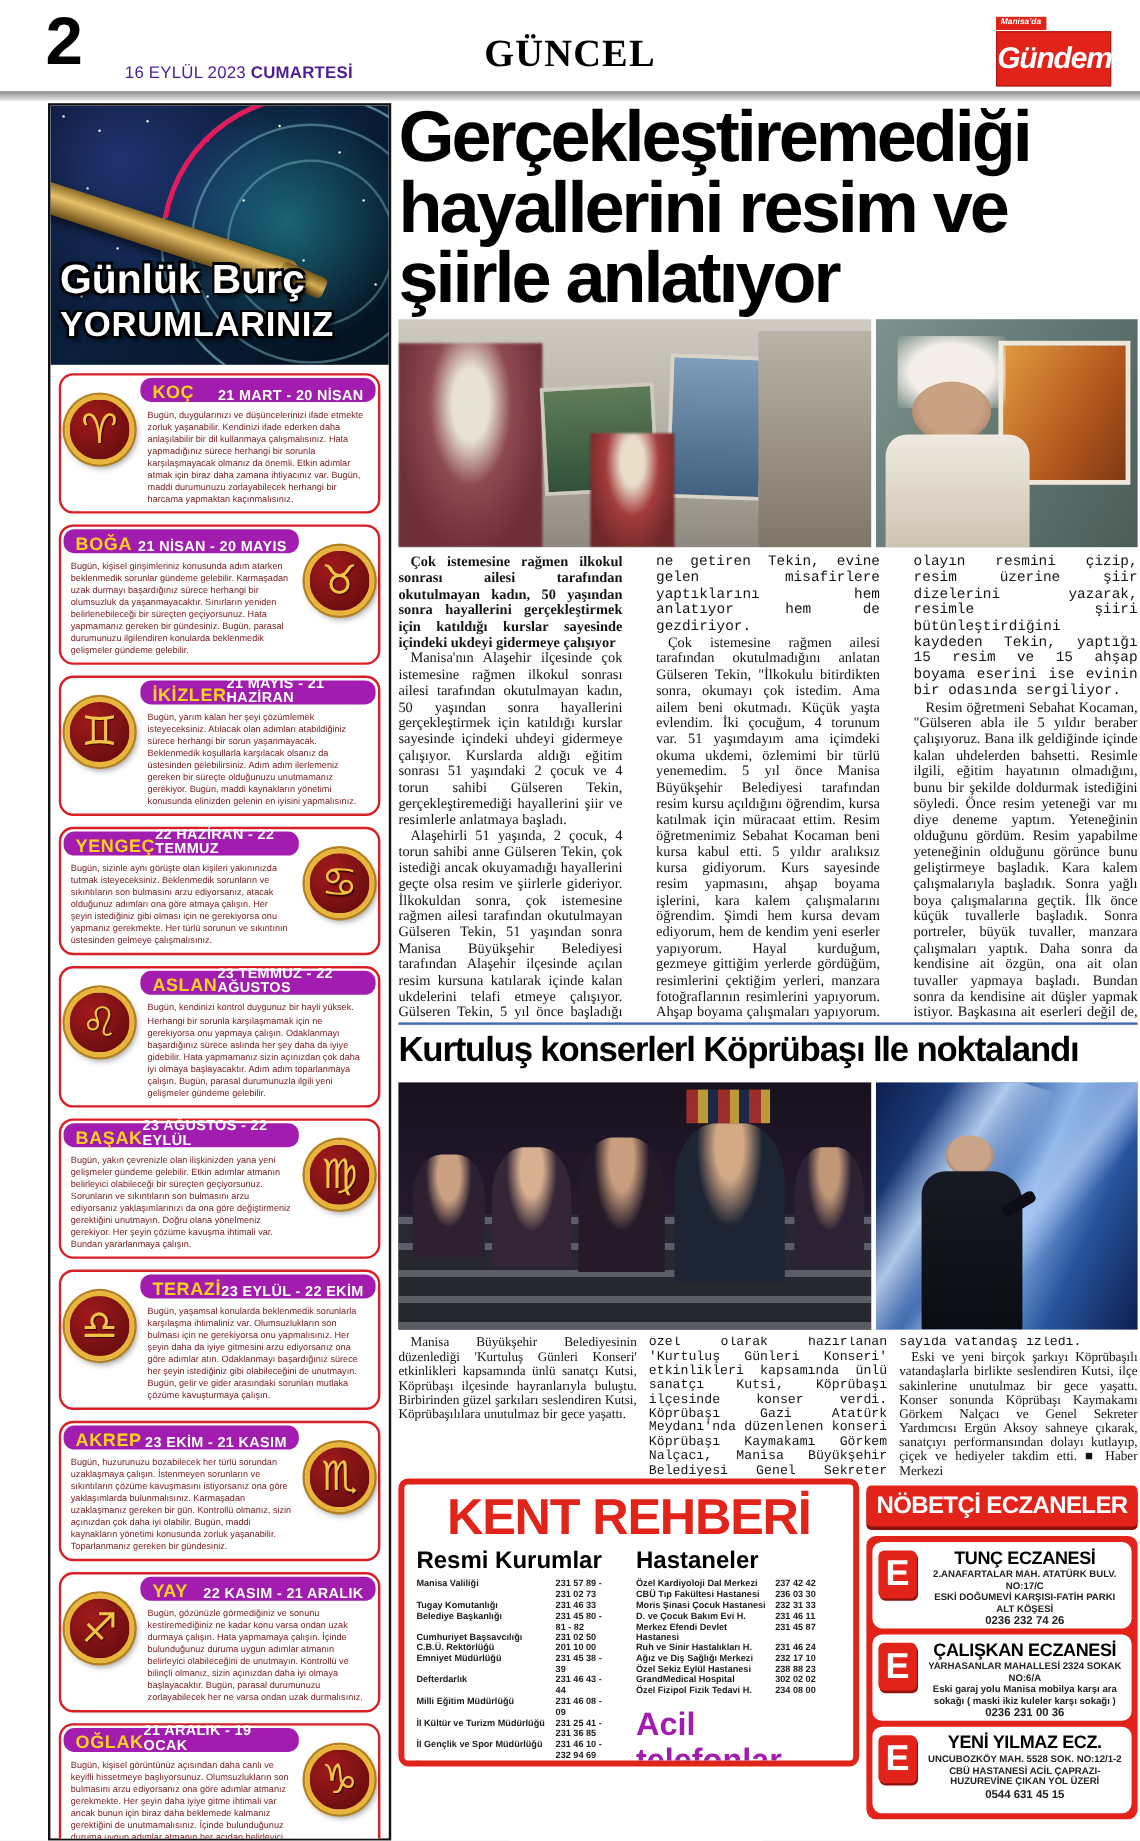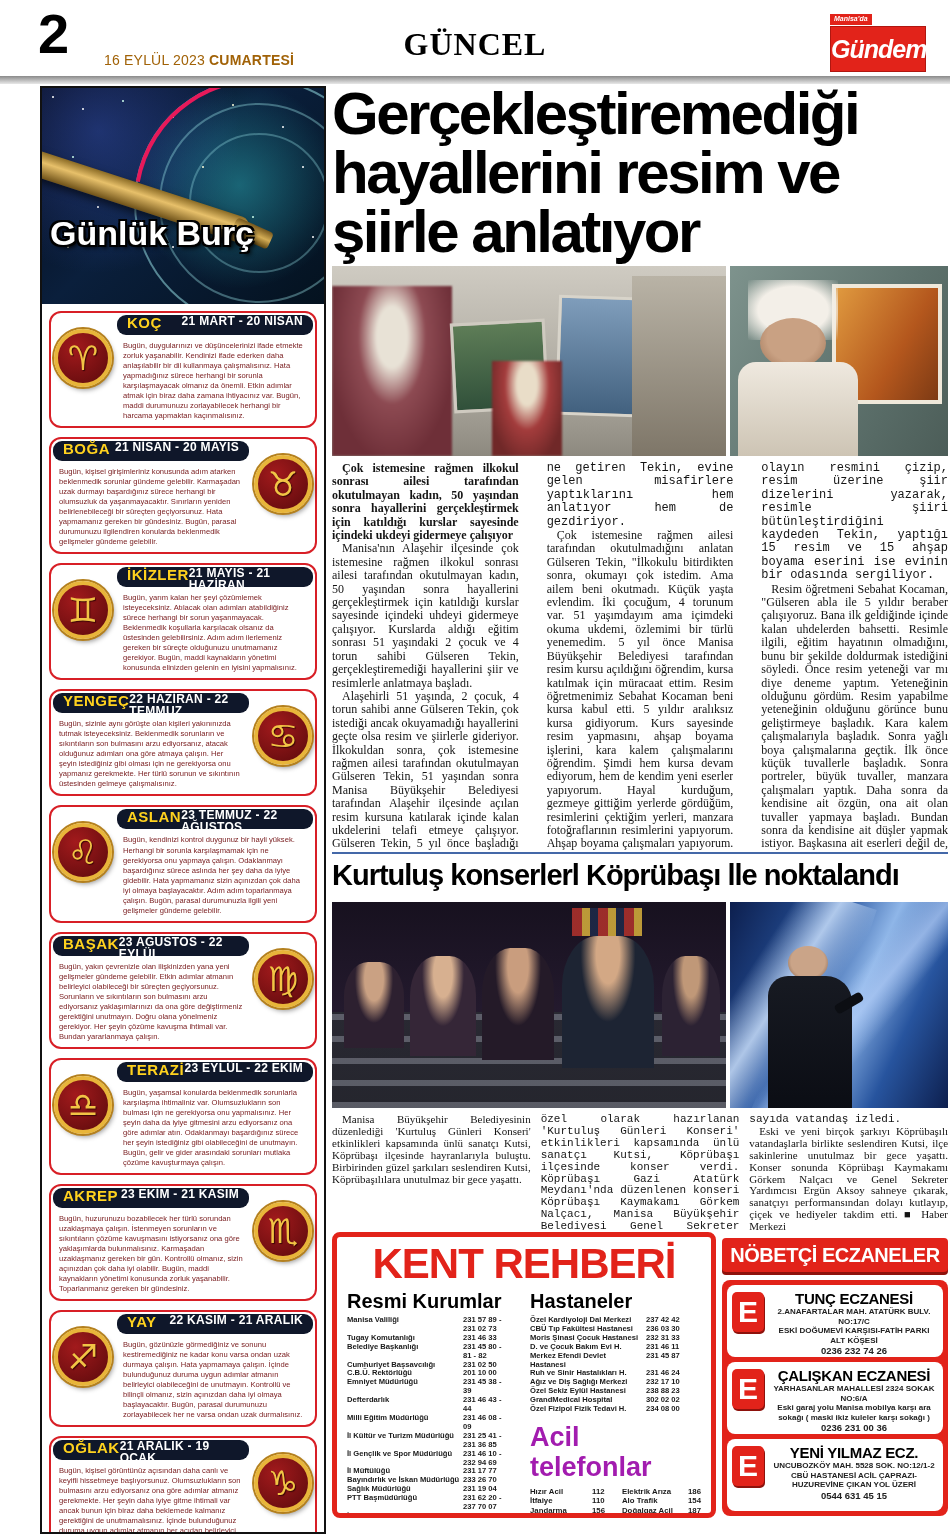--- a/index.html
+++ b/index.html
@@ -1,21 +1,21 @@
 <!DOCTYPE html>
 <html><head>
 <meta charset="utf-8">
 <style>
   * { margin:0; padding:0; box-sizing:border-box; }
   body { background:#e9e9e9; font-family:"Liberation Sans", sans-serif; }
   .page { position:relative; width:950px; height:1534px; background:#ffffff; margin:0 auto; overflow:hidden; }
 
   
   .pagenum { position:absolute; left:38px; top:6px; font:900 56px/56px "Liberation Sans",sans-serif; color:#000; }
-  .dateline { position:absolute; left:104px; top:52px; font:400 14px "Liberation Sans",sans-serif; color:#a16207; letter-spacing:.2px; }
+  .dateline { position:absolute; left:104px; top:52px; font:400 14px "Liberation Sans",sans-serif; color:#4c1d95; letter-spacing:.2px; }
   .dateline b { font-weight:700; }
   .section-title { position:absolute; left:0; right:0; top:26px; text-align:center;
     font:700 32px "Liberation Serif", serif; letter-spacing:1px; color:#000; }
   .logo { position:absolute; right:24px; top:14px; width:96px; height:58px; }
   .logo .tab { position:absolute; left:0; top:0; background:#e2231a; color:#fff;
     font:700 italic 7px/10px "Liberation Sans",sans-serif; padding:0 4px; height:11px; }
   .logo .main { position:absolute; left:0; top:12px; right:0; bottom:0; background:#e2231a;
     border:1px solid #b01710; color:#fff; font:900 italic 25px/44px "Liberation Sans",sans-serif;
     text-align:center; letter-spacing:-1px; }
   .logo .strip { position:absolute; right:2px; top:2px; width:50px; height:8px; background:#fff; opacity:.85; }
@@ -47,22 +47,22 @@
     transform:rotate(18deg); box-shadow:0 4px 8px rgba(0,0,0,.6); }
   .scope:before { content:""; position:absolute; right:-26px; top:4px; width:40px; height:18px;
     background:linear-gradient(#74561c,#d4ad55,#5c430f); border-radius:4px; transform:rotate(6deg); }
   .horo-title1 { position:absolute; left:8px; bottom:54px; font:900 34px/34px "Liberation Sans",sans-serif;
     color:#fff; text-shadow:2px 2px 0 #000,-2px 2px 0 #000,2px -2px 0 #000,-2px -2px 0 #000,3px 3px 4px #000; }
   .horo-title2 { position:absolute; left:8px; bottom:18px; font:900 29px/30px "Liberation Sans",sans-serif;
     letter-spacing:.5px; color:#fff; text-shadow:2px 2px 0 #000,-2px 2px 0 #000,2px -2px 0 #000,-2px -2px 0 #000,3px 3px 4px #000; }
 
   .horo-card { position:relative; margin:7px 7px 9px 7px; min-height:90px; background:#fff;
     border:2px solid #d81f26; border-radius:12px; }
-  .horo-bar { height:20px; background:#0f172a; border-radius:9px; margin:2px;
-    display:flex; align-items:flex-start; justify-content:space-between; padding:0 10px; }
+  .horo-bar { height:20px; background:#a21caf; border-radius:9px; margin:2px;
+    display:flex; align-items:flex-end; justify-content:space-between; padding:0 10px; }
   .horo-card.il .horo-bar { margin-left:66px; }
   .horo-card.ir .horo-bar { margin-right:66px; }
   .hname { font:900 15px/15px "Liberation Sans",sans-serif; color:#ffd21e; letter-spacing:.5px; }
   .hdates { font:900 12px/12px "Liberation Sans",sans-serif; color:#fff; letter-spacing:.3px; }
   .horo-icon { position:absolute; top:16px; width:58px; height:58px; border-radius:50%;
     background:radial-gradient(circle at 35% 30%, #a21a1c, #6d0e10 75%);
     border:4px solid #e8b53a; box-shadow:0 0 0 2px #b4801e, 2px 3px 5px rgba(0,0,0,.4);
     display:flex; align-items:center; justify-content:center; }
   .horo-card.il .horo-icon { left:3px; }
   .horo-card.ir .horo-icon { right:3px; }
@@ -95,21 +95,21 @@
   .colx p.lead { font-weight:700; text-indent:10px; }
 
   
   .headline2 { position:absolute; left:332px; top:858px; width:616px;
     font:900 29px/34px "Liberation Sans",sans-serif; letter-spacing:-1px; color:#000; }
   .body2 { position:absolute; left:332px; top:1114px; width:616px; height:116px;
     display:flex; gap:10px; }
   .body2 .colx { font:400 11px/11.9px "Liberation Serif", serif; }
 
   
-  .kent { position:absolute; left:332px; top:1232px; width:384px; height:286px;
+  .kent { position:absolute; left:332px; top:1232px; width:384px; height:240px;
     border:5px solid #e2231a; border-radius:8px; background:#fff; padding:4px 10px 4px 10px; overflow:hidden; }
   .kent-title { text-align:center; font:900 42px/46px "Liberation Sans",sans-serif;
     color:#e2231a; letter-spacing:-1px; }
   .kent-cols { display:flex; gap:22px; margin-top:2px; }
   .kent-left { width:200px; } .kent-right { flex:1; }
   .kh { font:700 20px/24px "Liberation Sans",sans-serif; color:#000; margin-bottom:3px; }
   .krow { display:flex; font:700 7.6px/8.9px "Liberation Sans",sans-serif; color:#1a1a1a; }
   .krow .nm { width:116px; padding-right:3px; }
   .krow .ph { flex:1; }
   .acil-h { font:700 27px/30px "Liberation Sans",sans-serif; color:#a21caf; margin:8px 0 5px 0; }
@@ -153,20 +153,21 @@
   <aside class="horoscope">
     <div class="horo-hero">
       <div class="stars"></div>
       <div class="wheel w1"></div>
       <div class="wheel w2"></div>
       <div class="wheel w3"></div>
       <div class="arc1"></div>
       <div class="arc2"></div>
       <div class="scope"></div>
       <div class="horo-title1">Günlük Burç</div>
+      <div class="horo-title2">YORUMLARINIZ</div>
     </div>
     <div id="horo-cards">
         <div class="horo-card il">
           <div class="horo-bar">
             <span class="hname">KOÇ</span>
             <span class="hdates">21 MART - 20 NİSAN</span>
           </div>
           <div class="horo-icon">
             <span>♈</span>
           </div>

